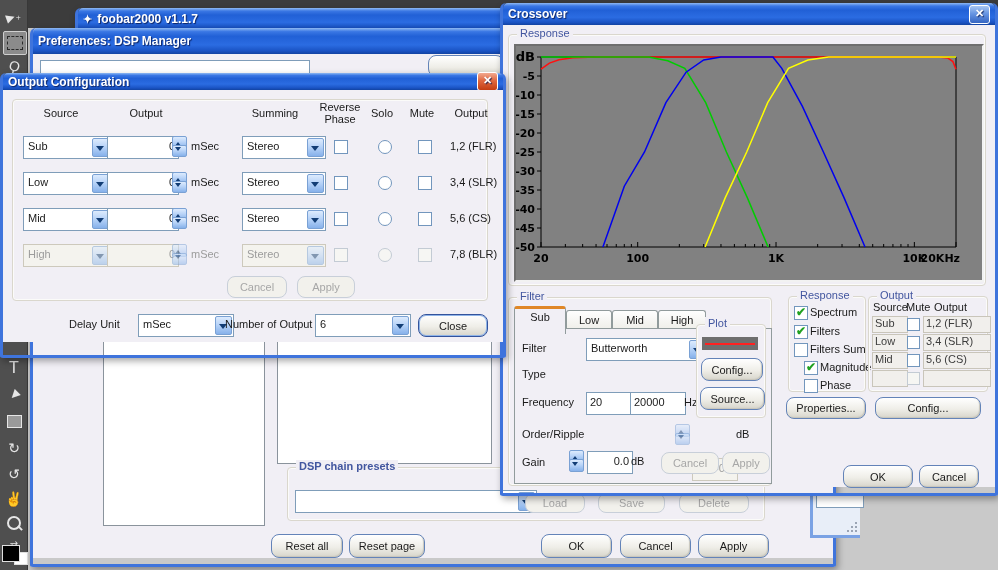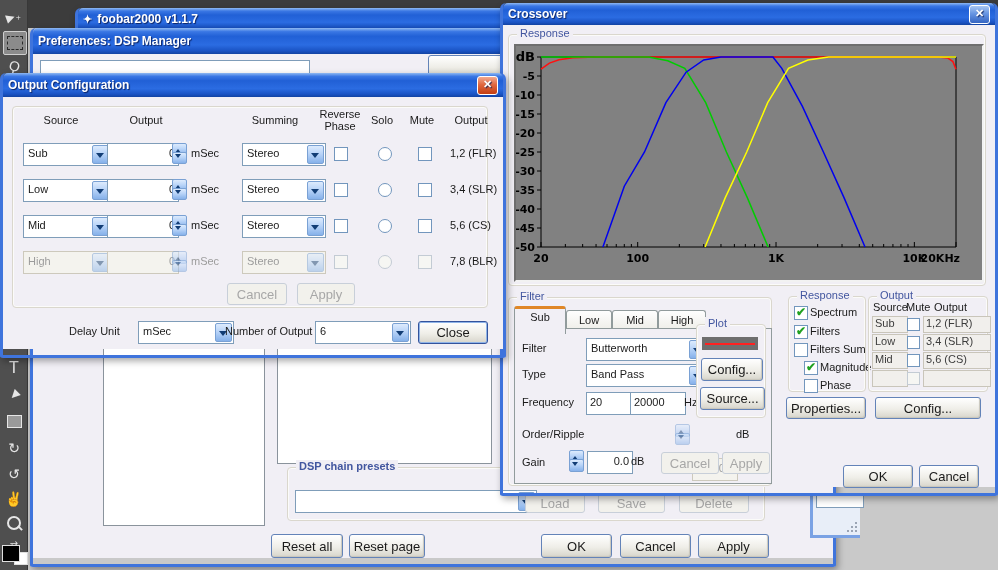--- a/index.html
+++ b/index.html
@@ -52,22 +52,22 @@
   .cb.dis{border-color:#c3cbd4;background:#f6f6f3;}
   .radio{position:absolute;width:12px;height:12px;background:#fff;border:1px solid #7296bd;border-radius:50%;}
   .radio.dis{border-color:#c3cbd4;background:#f6f6f3;}
   .spin{position:absolute;width:13px;}
   .spin .su,.spin .sd{position:absolute;left:0;width:13px;height:50%;border:1px solid #7aa1d4;border-radius:2px;
     background:linear-gradient(#ddebfd,#b9d4f8 45%,#86b1ea);}
   .spin .su{top:0;} .spin .sd{bottom:0;}
   .spin .su::after{content:"";position:absolute;left:2px;top:2px;border:3px solid transparent;border-bottom:4px solid #123d75;}
   .spin .sd::after{content:"";position:absolute;left:2px;bottom:2px;border:3px solid transparent;border-top:4px solid #123d75;}
   .spin.dis .su,.spin.dis .sd{opacity:.5;}
-  .btn{position:absolute;display:flex;align-items:center;justify-content:center;border:1px solid #6383b8;border-radius:3px;
-    background:linear-gradient(#ffffff,#efeee8 55%,#d7d5cb);box-shadow:inset -1px -1px 1px #c8c6bc;font-size:13px;}
+  .btn{position:absolute;display:flex;align-items:center;justify-content:center;border:1px solid #6383b8;border-radius:8px;
+    background:linear-gradient(#ffffff,#efeee8 55%,#d7d5cb);box-shadow:inset -1px -1px 1px #c8c6bc;font-size:11px;}
   .btn.default{border-color:#33539c;box-shadow:inset 0 0 0 1px #8fb4e8;}
   .btn.dis{border-color:#c8cfd9;color:#a7a7a7;background:#f2f1ec;box-shadow:none;}
   .tab{position:absolute;border:1px solid #919b9c;border-bottom:none;border-radius:3px 3px 0 0;
     background:linear-gradient(#fefefe,#ecebe5);text-align:center;padding-top:3px;z-index:1;}
   .tab.active{background:#f1eff5;border-top:3px solid #e08726;padding-top:2px;z-index:3;height:23px;}
   .tabpanel{position:absolute;border:1px solid #919b9c;background:#f1eff5;z-index:2;}
   .panel-white{position:absolute;background:#fff;border:1px solid #8a939c;}
   .sunken{position:absolute;background:#818181;border:2px solid;border-color:#6e6e6e #f2f2f2 #f2f2f2 #6e6e6e;}
   .cell{position:absolute;background:#f1efec;border:1px solid #c9c5ba;color:#3c3c3c;line-height:13px;padding:0 2px;overflow:hidden;white-space:nowrap;}
   .grip{position:absolute;right:3px;bottom:3px;width:10px;height:10px;}
@@ -260,21 +260,20 @@
       </div>
       <div class="tab active" style="left:11px;top:281px;width:50px;"><span>Sub</span></div>
       <div class="tab" style="left:63px;top:285px;width:44px;height:19px;"><span>Low</span></div>
       <div class="tab" style="left:109px;top:285px;width:44px;height:19px;"><span>Mid</span></div>
       <div class="tab" style="left:155px;top:285px;width:46px;height:19px;"><span>High</span></div>
       <div class="tabpanel" style="left:11px;top:303px;width:256px;height:154px;"></div>
 
       <span class="lbl" style="left:19px;top:317px;z-index:3;">Filter</span>
       <div class="combo" style="left:83px;top:313px;width:98px;height:21px;z-index:3;"><span>Butterworth</span><span class="cab"></span></div>
       <span class="lbl" style="left:19px;top:343px;z-index:3;">Type</span>
-      <div class="combo" style="left:83px;top:339px;width:98px;height:21px;z-index:3;"><span>Band Pass</span><span class="cab"></span></div>
       <span class="lbl" style="left:19px;top:371px;z-index:3;">Frequency</span>
       <div class="edit" style="left:83px;top:367px;width:40px;height:21px;z-index:3;"><span>20</span></div>
       <div class="edit" style="left:127px;top:367px;width:48px;height:21px;z-index:3;"><span>20000</span></div>
       <span class="lbl" style="left:181px;top:371px;z-index:3;">Hz</span>
       <span class="lbl" style="left:19px;top:403px;z-index:3;">Order/Ripple</span>
       <div class="spin dis" style="left:172px;top:399px;height:21px;z-index:3;">
           <span class="su"></span>
           <span class="sd"></span>
         </div>
       <div class="edit dis num" style="left:189px;top:399px;width:38px;height:21px;z-index:3;margin-top:34px;"><span>-0.1</span></div>
@@ -348,21 +347,21 @@
       <div class="btn" style="left:340px;top:440px;width:68px;height:21px;">
           <span>OK</span>
         </div>
       <div class="btn" style="left:416px;top:440px;width:58px;height:21px;">
           <span>Cancel</span>
         </div>
     </div>
   </div>
 
   <div class="win" style="left:0;top:73px;width:500px;height:282px;z-index:4;">
-    <div class="titlebar" style="height:24px;">
+    <div class="titlebar" style="height:17px;">
       <span>Output Configuration</span>
       <span class="xbtn red">✕</span>
     </div>
     <div class="client" style="height:252px;">
       <div class="groupbox abs" style="left:9px;top:9px;width:476px;height:202px;"></div>
       <span class="hdr" style="left:30px;top:17px;width:56px;">Source</span>
       <span class="hdr" style="left:115px;top:17px;width:56px;">Output</span>
       <span class="hdr" style="left:242px;top:17px;width:60px;">Summing</span>
       <span class="hdr" style="left:313px;top:11px;width:48px;">Reverse Phase</span>
       <span class="hdr" style="left:362px;top:17px;width:34px;">Solo</span>

